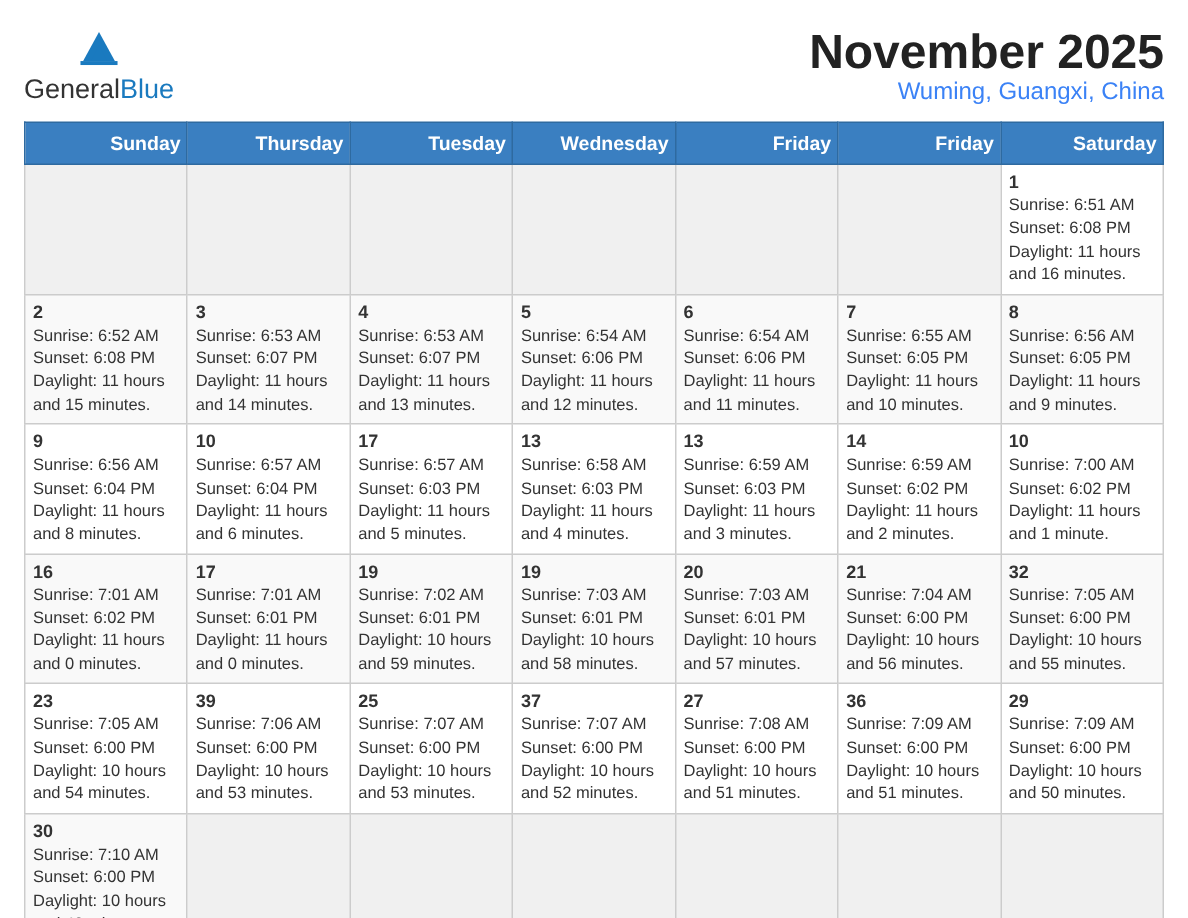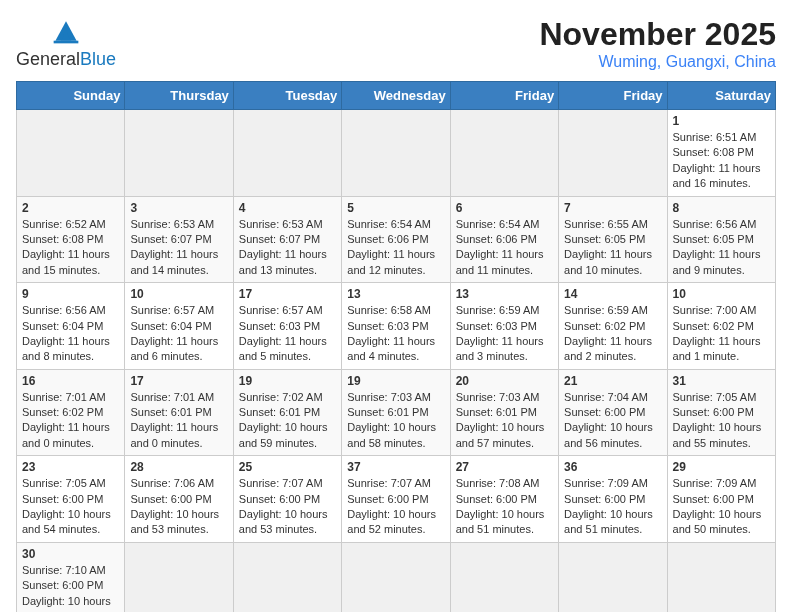--- a/index.html
+++ b/index.html
@@ -212,31 +212,31 @@
         </td>
         <td>
           <span class="day-number">20</span>
           <div class="day-info">Sunrise: 7:03 AM<br>Sunset: 6:01 PM<br>Daylight: 10 hours and 57 minutes.</div>
         </td>
         <td>
           <span class="day-number">21</span>
           <div class="day-info">Sunrise: 7:04 AM<br>Sunset: 6:00 PM<br>Daylight: 10 hours and 56 minutes.</div>
         </td>
         <td>
-          <span class="day-number">31</span>
+          <span class="day-number">32</span>
           <div class="day-info">Sunrise: 7:05 AM<br>Sunset: 6:00 PM<br>Daylight: 10 hours and 55 minutes.</div>
         </td>
       </tr>
       <tr>
         <td>
           <span class="day-number">23</span>
           <div class="day-info">Sunrise: 7:05 AM<br>Sunset: 6:00 PM<br>Daylight: 10 hours and 54 minutes.</div>
         </td>
         <td>
-          <span class="day-number">28</span>
+          <span class="day-number">39</span>
           <div class="day-info">Sunrise: 7:06 AM<br>Sunset: 6:00 PM<br>Daylight: 10 hours and 53 minutes.</div>
         </td>
         <td>
           <span class="day-number">25</span>
           <div class="day-info">Sunrise: 7:07 AM<br>Sunset: 6:00 PM<br>Daylight: 10 hours and 53 minutes.</div>
         </td>
         <td>
           <span class="day-number">37</span>
           <div class="day-info">Sunrise: 7:07 AM<br>Sunset: 6:00 PM<br>Daylight: 10 hours and 52 minutes.</div>
         </td>

